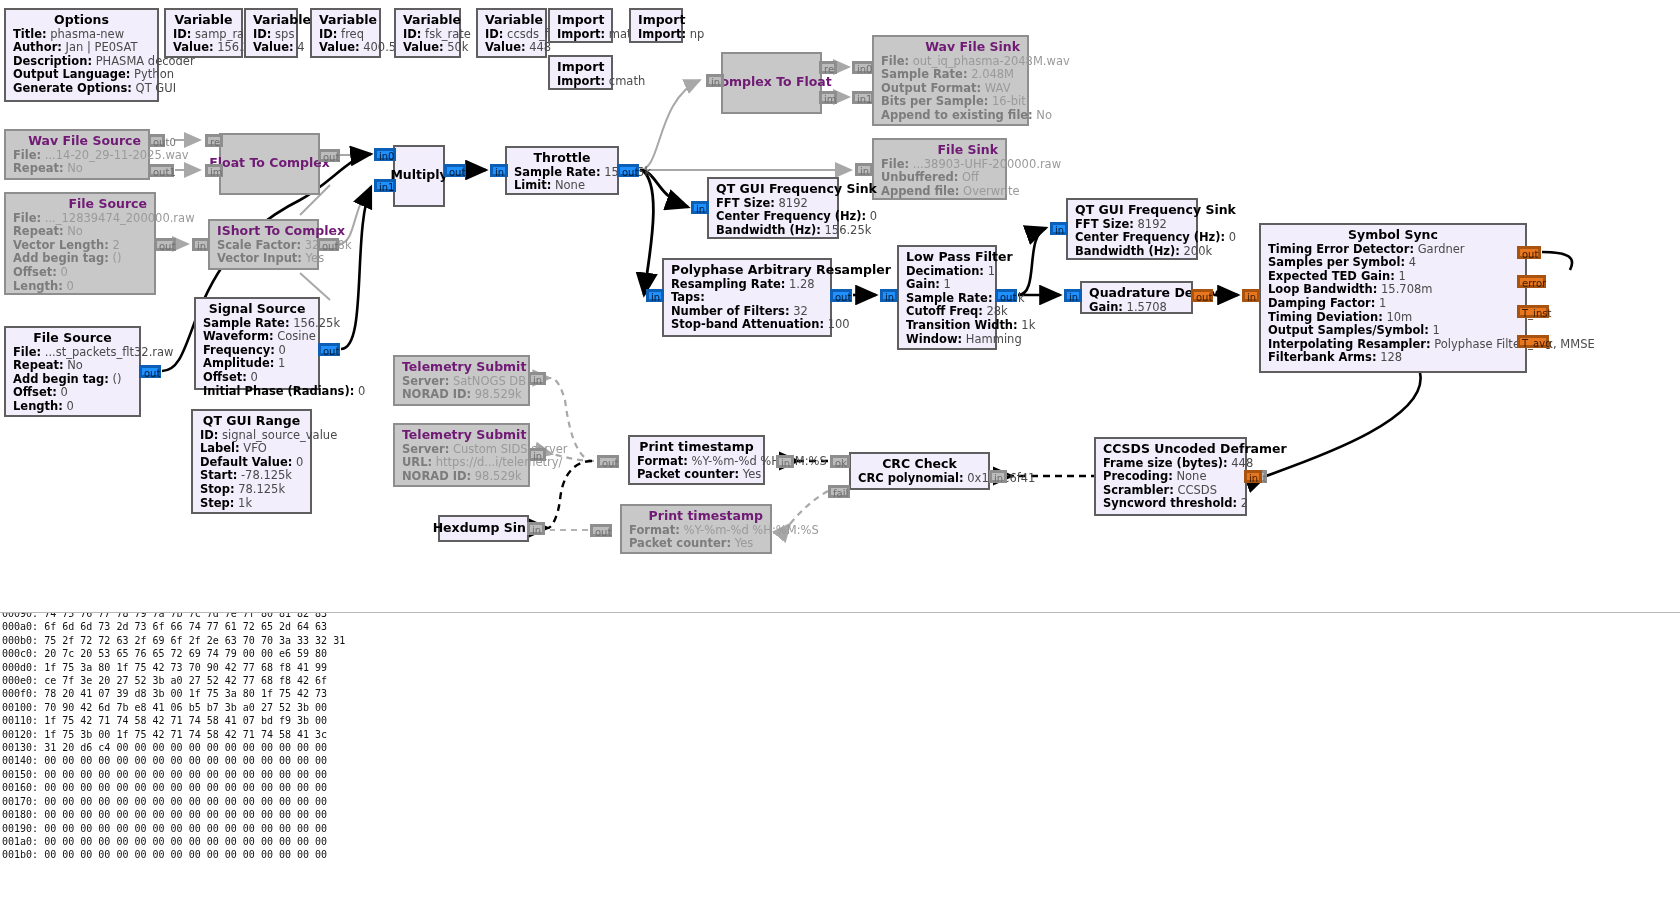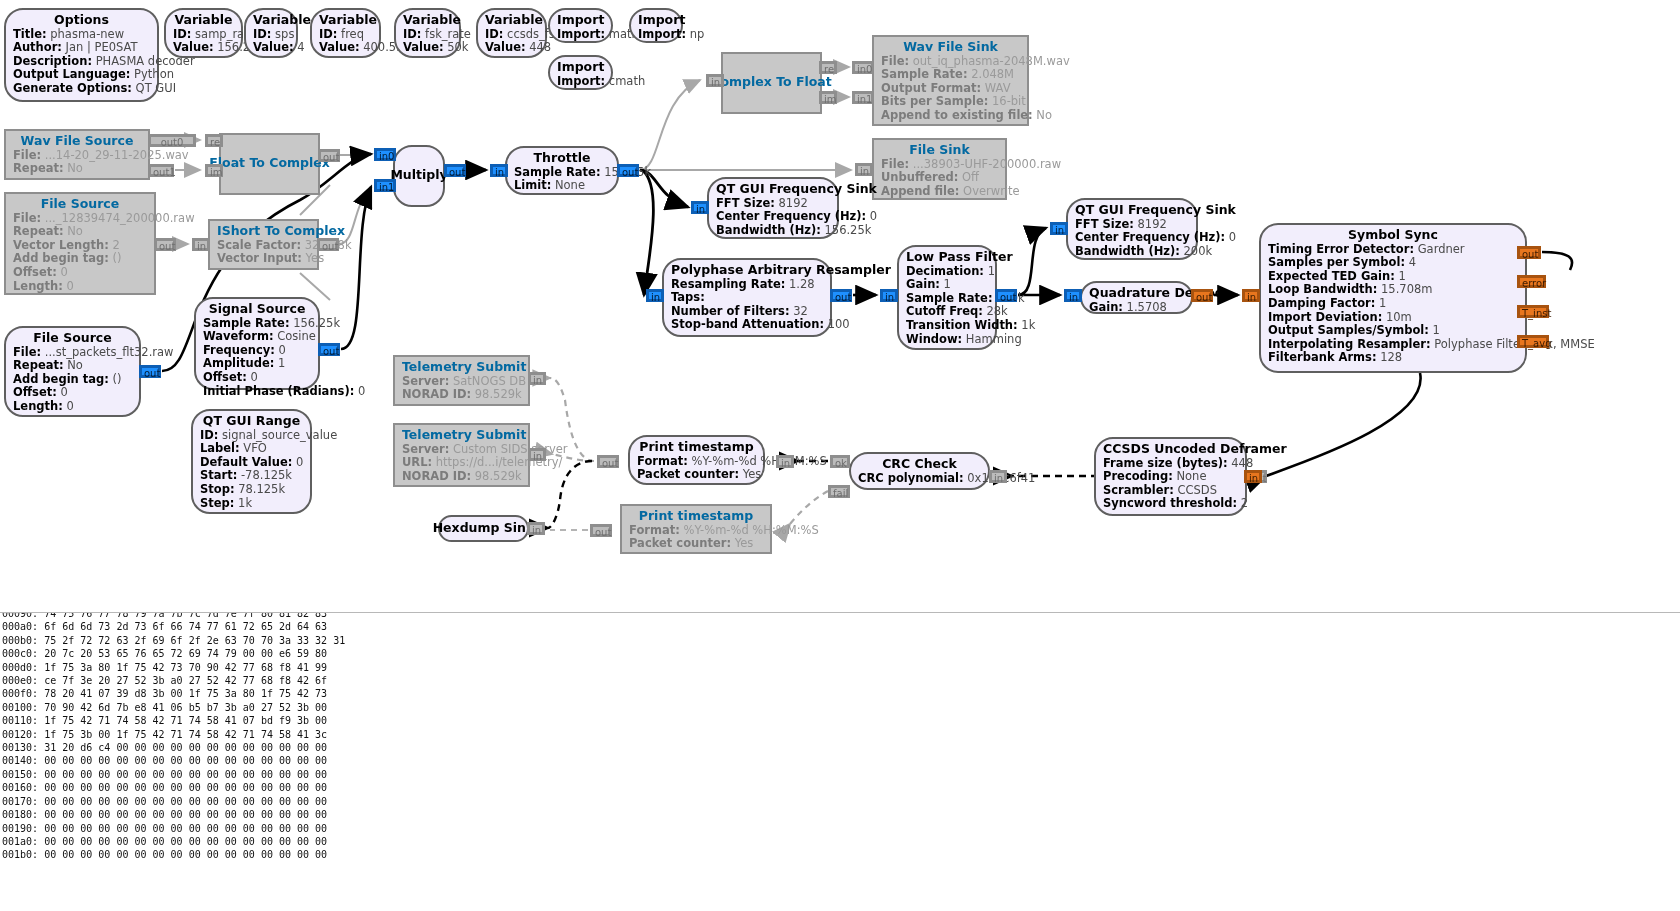--- a/index.html
+++ b/index.html
@@ -6,26 +6,26 @@
   body{width:1680px;height:911px;position:relative;overflow:hidden;
        font-family:"DejaVu Sans","Liberation Sans",sans-serif;}
 
   #canvas{position:absolute;left:0;top:0;width:1680px;height:911px;}
 
   svg.wires{position:absolute;left:0;top:0;width:1680px;height:911px;
             pointer-events:none;z-index:1;}
 
   .blk{position:absolute;box-sizing:border-box;border:2px solid #7a7a7a;
        z-index:3;padding:3px 7px 4px 7px;line-height:13.6px;}
-  .blk.en{background:#f2eefc;border-color:#5f5f5f;border-radius:19px;}
+  .blk.en{background:#f2eefc;border-color:#5f5f5f;}
   .blk.dis{background:#c8c8c8;border-color:#8e8e8e;}
 
   .btitle{font-weight:bold;font-size:12.5px;text-align:center;color:#000;
           white-space:nowrap;margin-bottom:1px;}
-  .blk.dis .btitle{color:#0369a1;}
+  .blk.dis .btitle{color:#701a75;text-align:right;}
 
   .prow{font-size:11.5px;white-space:nowrap;color:#1a1a1a;}
   .pk{font-weight:bold;color:#000;}
   .pv{color:#4a4a4a;}
   .blk.dis .pk{color:#7c7c7c;}
   .blk.dis .pv{color:#9a9a9a;}
 
   .port{position:absolute;box-sizing:border-box;font-size:10px;
         line-height:11px;height:13px;text-align:center;z-index:4;
         border:3px solid #0f172a;padding:0 2px;white-space:nowrap;
@@ -267,21 +267,21 @@
       <div class="btitle">Quadrature Demod</div>
       <div class="prow"><span class="pk">Gain:</span><span class="pv"> 1.5708</span></div>
     </div>
     <div class="blk en" style="left: 1259px; top: 223px; width: 268px; height: 150px;">
       <div class="btitle">Symbol Sync</div>
       <div class="prow"><span class="pk">Timing Error Detector:</span><span class="pv"> Gardner</span></div>
       <div class="prow"><span class="pk">Samples per Symbol:</span><span class="pv"> 4</span></div>
       <div class="prow"><span class="pk">Expected TED Gain:</span><span class="pv"> 1</span></div>
       <div class="prow"><span class="pk">Loop Bandwidth:</span><span class="pv"> 15.708m</span></div>
       <div class="prow"><span class="pk">Damping Factor:</span><span class="pv"> 1</span></div>
-      <div class="prow"><span class="pk">Import Deviation:</span><span class="pv"> 10m</span></div>
+      <div class="prow"><span class="pk">Timing Deviation:</span><span class="pv"> 10m</span></div>
       <div class="prow"><span class="pk">Output Samples/Symbol:</span><span class="pv"> 1</span></div>
       <div class="prow"><span class="pk">Interpolating Resampler:</span><span class="pv"> Polyphase Filterbank, MMSE</span></div>
       <div class="prow"><span class="pk">Filterbank Arms:</span><span class="pv"> 128</span></div>
     </div>
     <div class="blk dis" style="left: 393px; top: 355px; width: 137px; height: 51px;">
       <div class="btitle">Telemetry Submit</div>
       <div class="prow"><span class="pk">Server:</span><span class="pv"> SatNOGS DB</span></div>
       <div class="prow"><span class="pk">NORAD ID:</span><span class="pv"> 98.529k</span></div>
     </div>
     <div class="blk dis" style="left: 393px; top: 423px; width: 137px; height: 64px;">
@@ -307,21 +307,21 @@
       <div class="btitle">CRC Check</div>
       <div class="prow"><span class="pk">CRC polynomial:</span><span class="pv"> 0x1edc6f41</span></div>
     </div>
     <div class="blk en" style="left: 1094px; top: 437px; width: 153px; height: 79px;">
       <div class="btitle">CCSDS Uncoded Deframer</div>
       <div class="prow"><span class="pk">Frame size (bytes):</span><span class="pv"> 448</span></div>
       <div class="prow"><span class="pk">Precoding:</span><span class="pv"> None</span></div>
       <div class="prow"><span class="pk">Scrambler:</span><span class="pv"> CCSDS</span></div>
       <div class="prow"><span class="pk">Syncword threshold:</span><span class="pv"> 2</span></div>
     </div>
-    <div class="port gray" style="left: 148px; top: 134px; width: 48px;">out0</div>
+    <div class="port gray" style="left: 148px; top: 134px; width: 17px;">out0</div>
     <div class="port gray" style="left: 148px; top: 164px; width: 26px;">out1</div>
     <div class="port gray" style="left: 205px; top: 134px; width: 18px;">re</div>
     <div class="port gray" style="left: 205px; top: 164px; width: 18px;">im</div>
     <div class="port gray" style="left: 318px; top: 149px; width: 22px;">out</div>
     <div class="port gray" style="left: 154px; top: 238px; width: 22px;">out</div>
     <div class="port gray" style="left: 192px; top: 238px; width: 18px;">in</div>
     <div class="port gray" style="left: 317px; top: 238px; width: 22px;">out</div>
     <div class="port blue" style="left: 139px; top: 365px; width: 22px;">out</div>
     <div class="port blue" style="left: 318px; top: 343px; width: 22px;">out</div>
     <div class="port blue" style="left: 374px; top: 148px; width: 22px;">in0</div>

